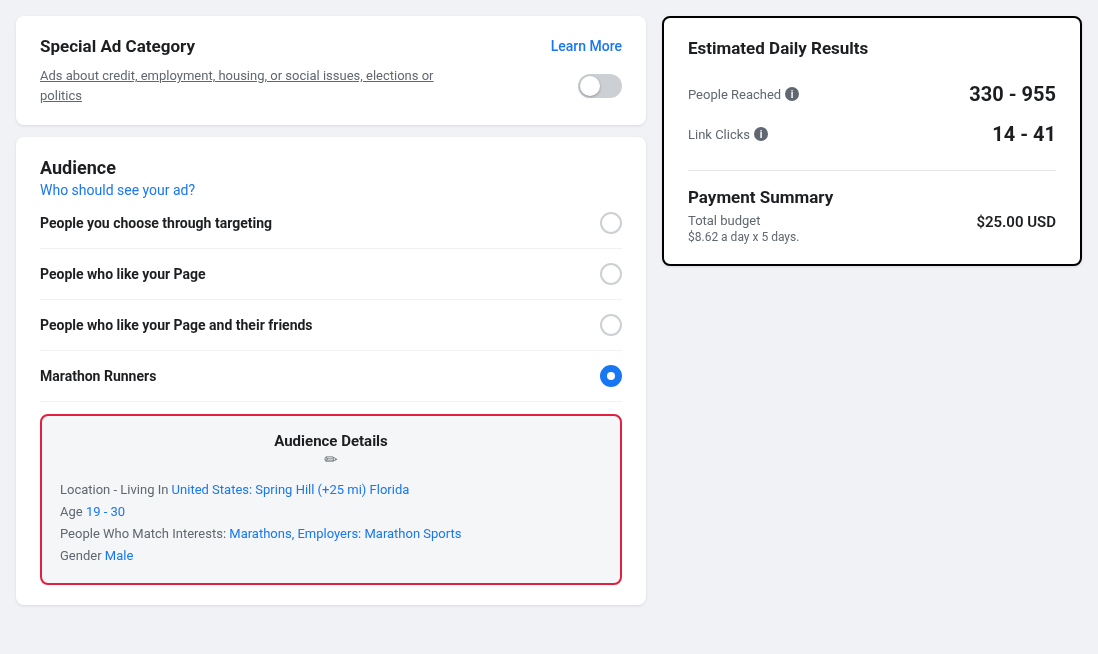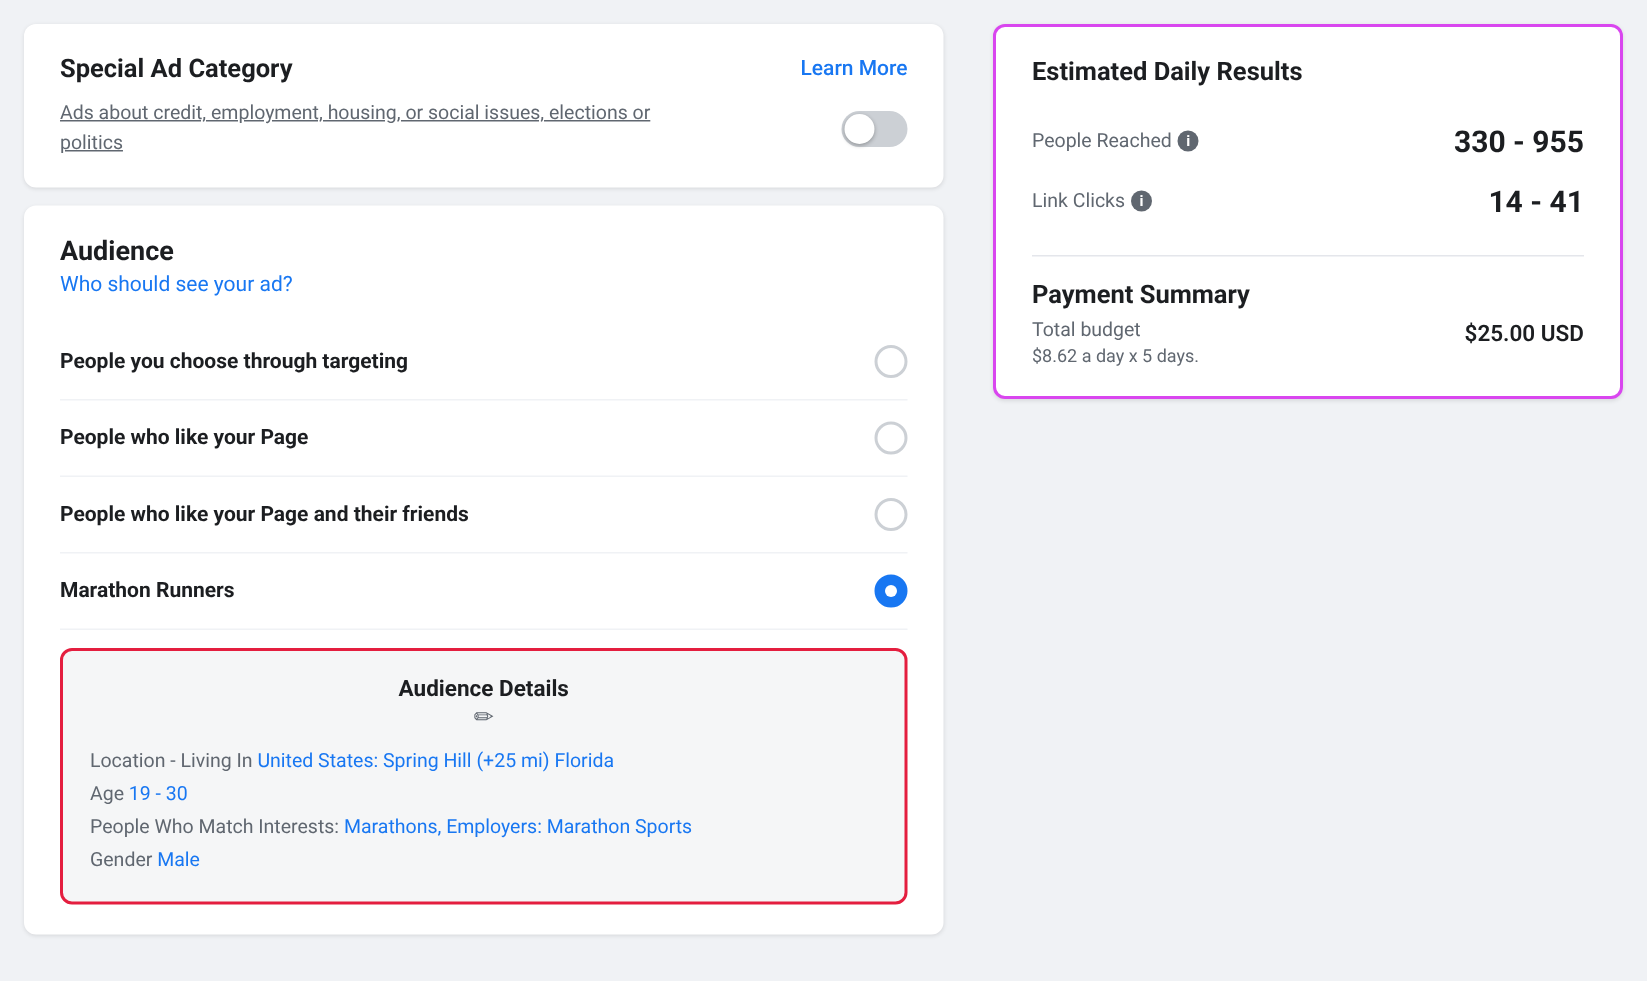--- a/index.html
+++ b/index.html
@@ -4,21 +4,21 @@
   <style>
     * { box-sizing: border-box; margin: 0; padding: 0; }
     body {
       font-family: -apple-system, BlinkMacSystemFont, "Segoe UI", Roboto, Helvetica, Arial, sans-serif;
       background: #f0f2f5;
       font-size: 14px;
       color: #1c1e21;
     }
     .container {
       display: flex;
-      gap: 33px;
+      gap: 16px;
       padding: 16px;
       max-width: 1098px;
       min-height: 654px;
     }
     .left-panel {
       flex: 1;
       display: flex;
       flex-direction: column;
       gap: 12px;
     }
@@ -85,21 +85,20 @@
     }
     
     .audience-title {
       font-size: 18px;
       font-weight: 700;
       margin-bottom: 4px;
     }
     .audience-subtitle {
       font-size: 14px;
       color: #1877f2;
-      margin-bottom: 18px;
     }
     .radio-option {
       display: flex;
       justify-content: space-between;
       align-items: center;
       padding: 14px 0;
       border-bottom: 1px solid #f0f2f5;
     }
     .radio-option:last-of-type {
       border-bottom: none;
@@ -162,21 +161,21 @@
     .audience-detail-line .highlight {
       color: #1877f2;
     }
     
     .right-panel {
       width: 420px;
       flex-shrink: 0;
     }
     .results-card {
       background: #fff;
-      border: 2px solid #d946ef;
+      border: 2px solid #000000;
       border-radius: 8px;
       padding: 20px 24px;
       box-shadow: 0 1px 3px rgba(0,0,0,0.1);
     }
     .results-title {
       font-size: 17px;
       font-weight: 700;
       margin-bottom: 16px;
     }
     .result-row {

